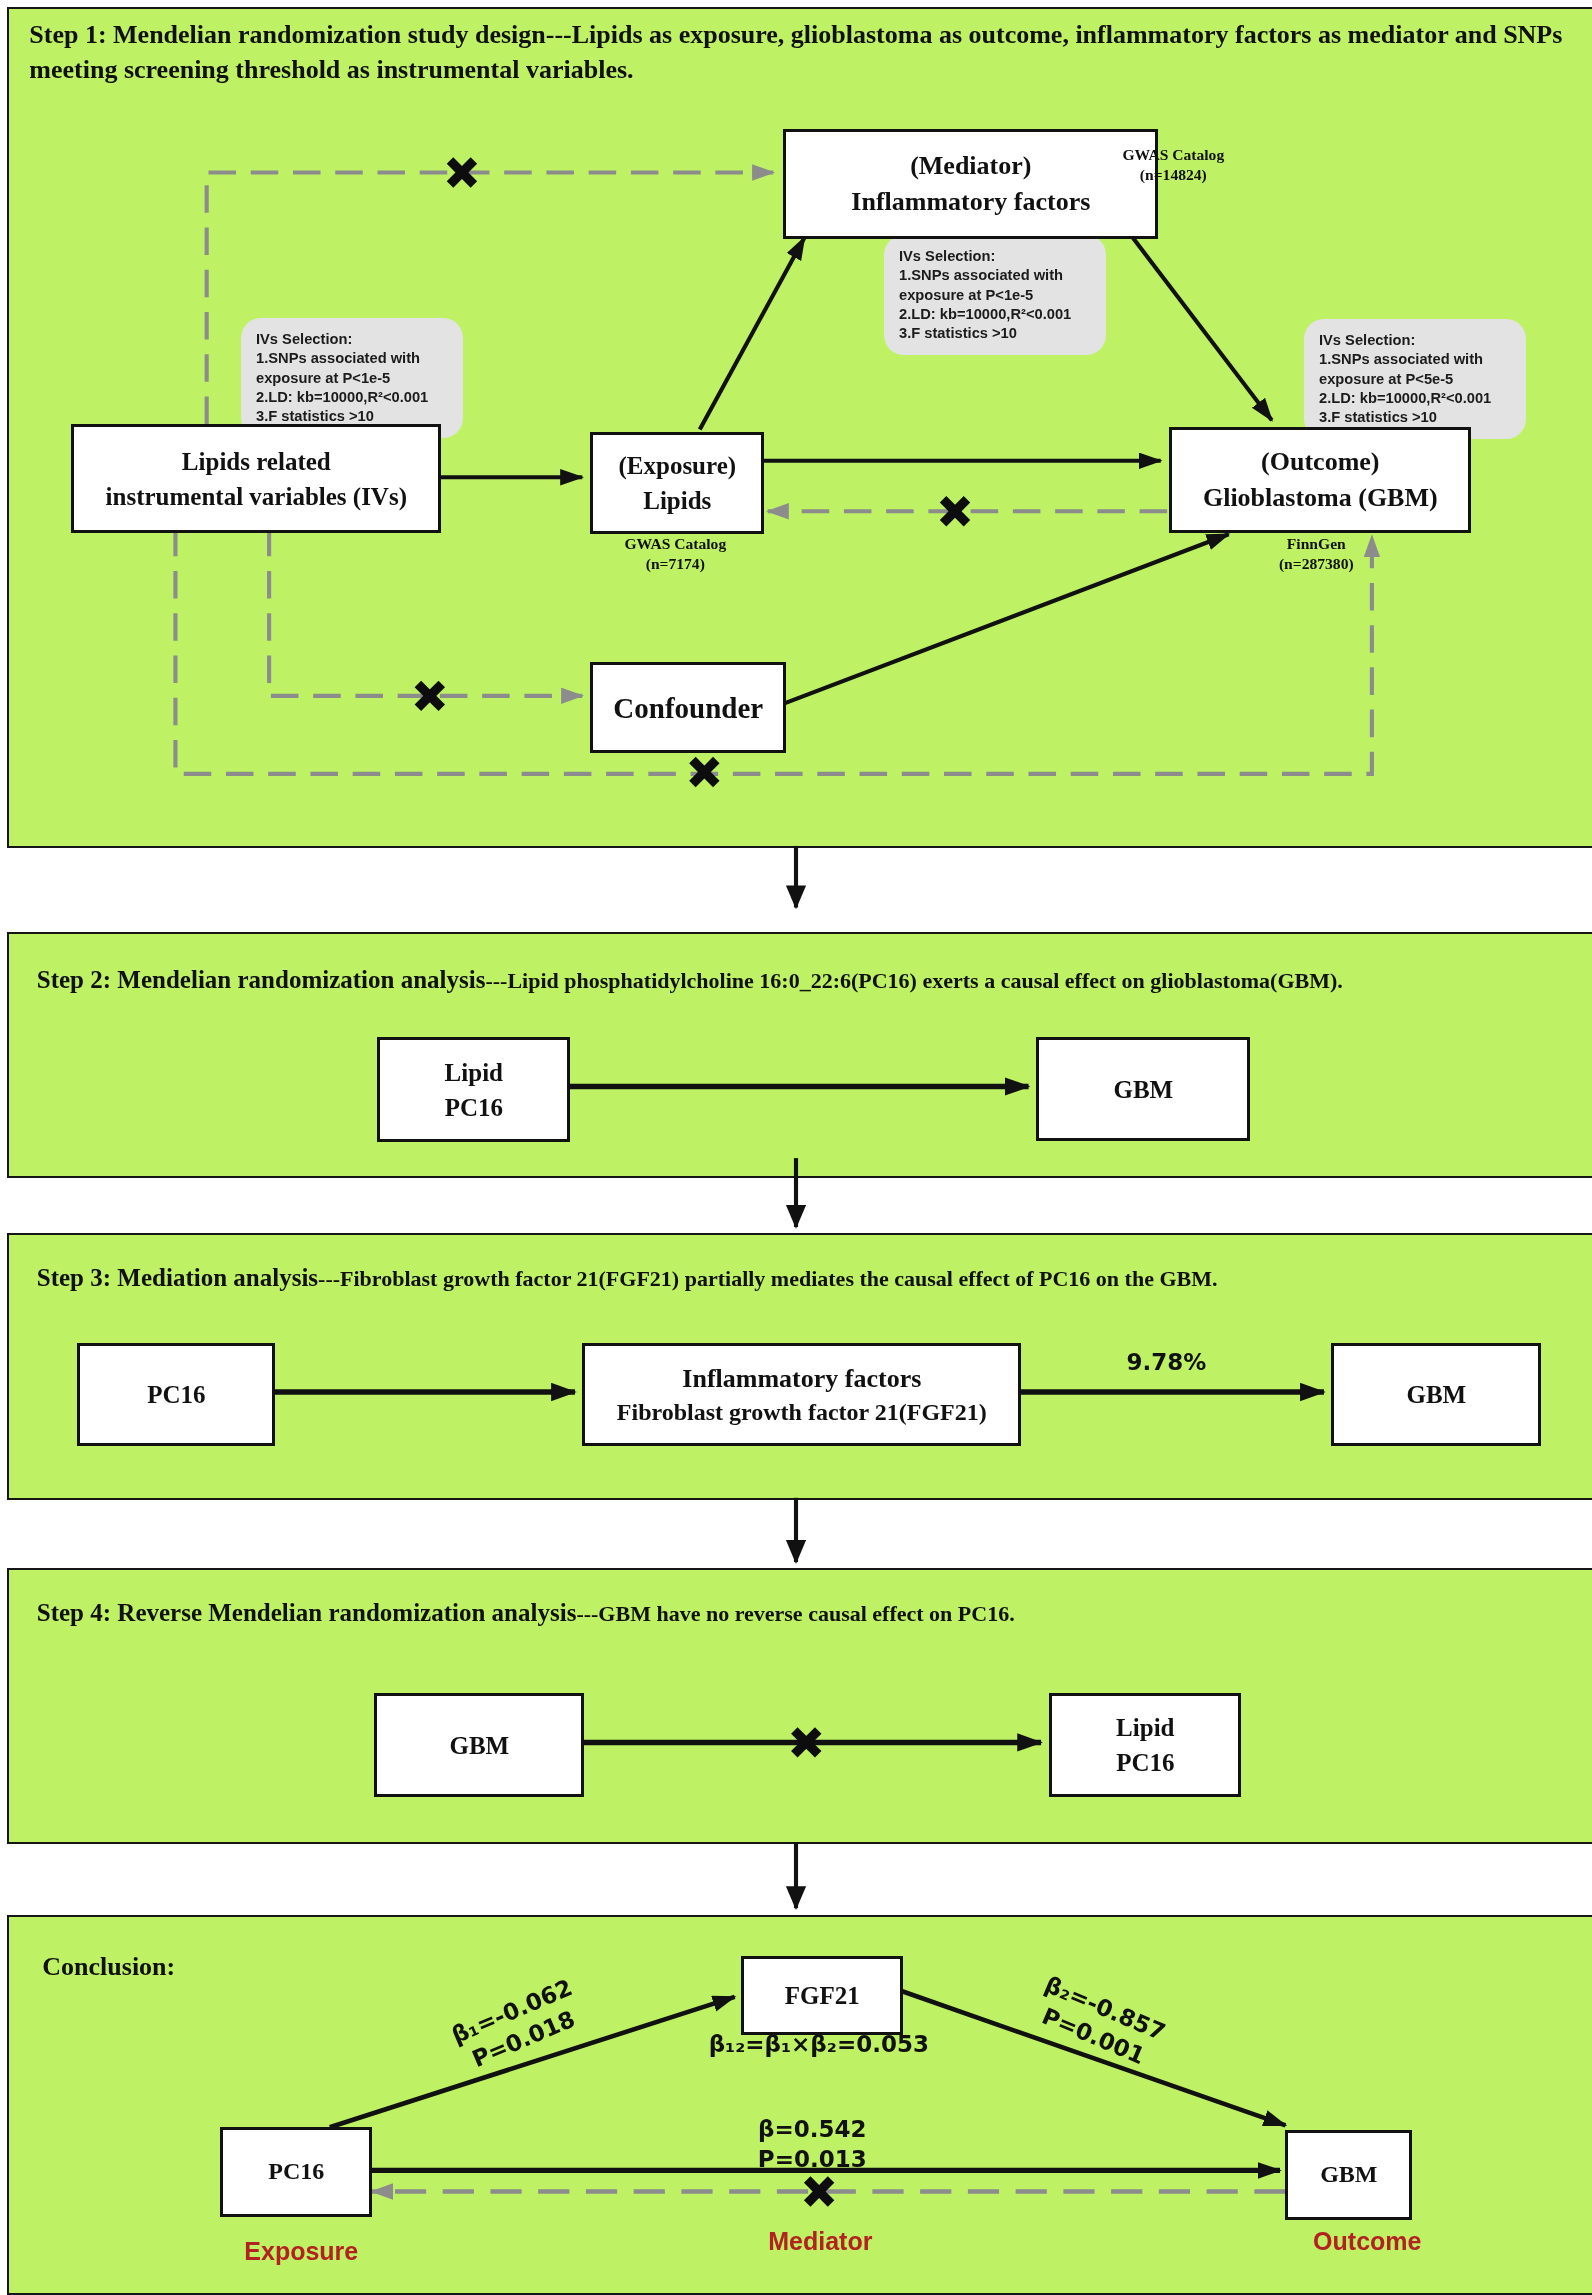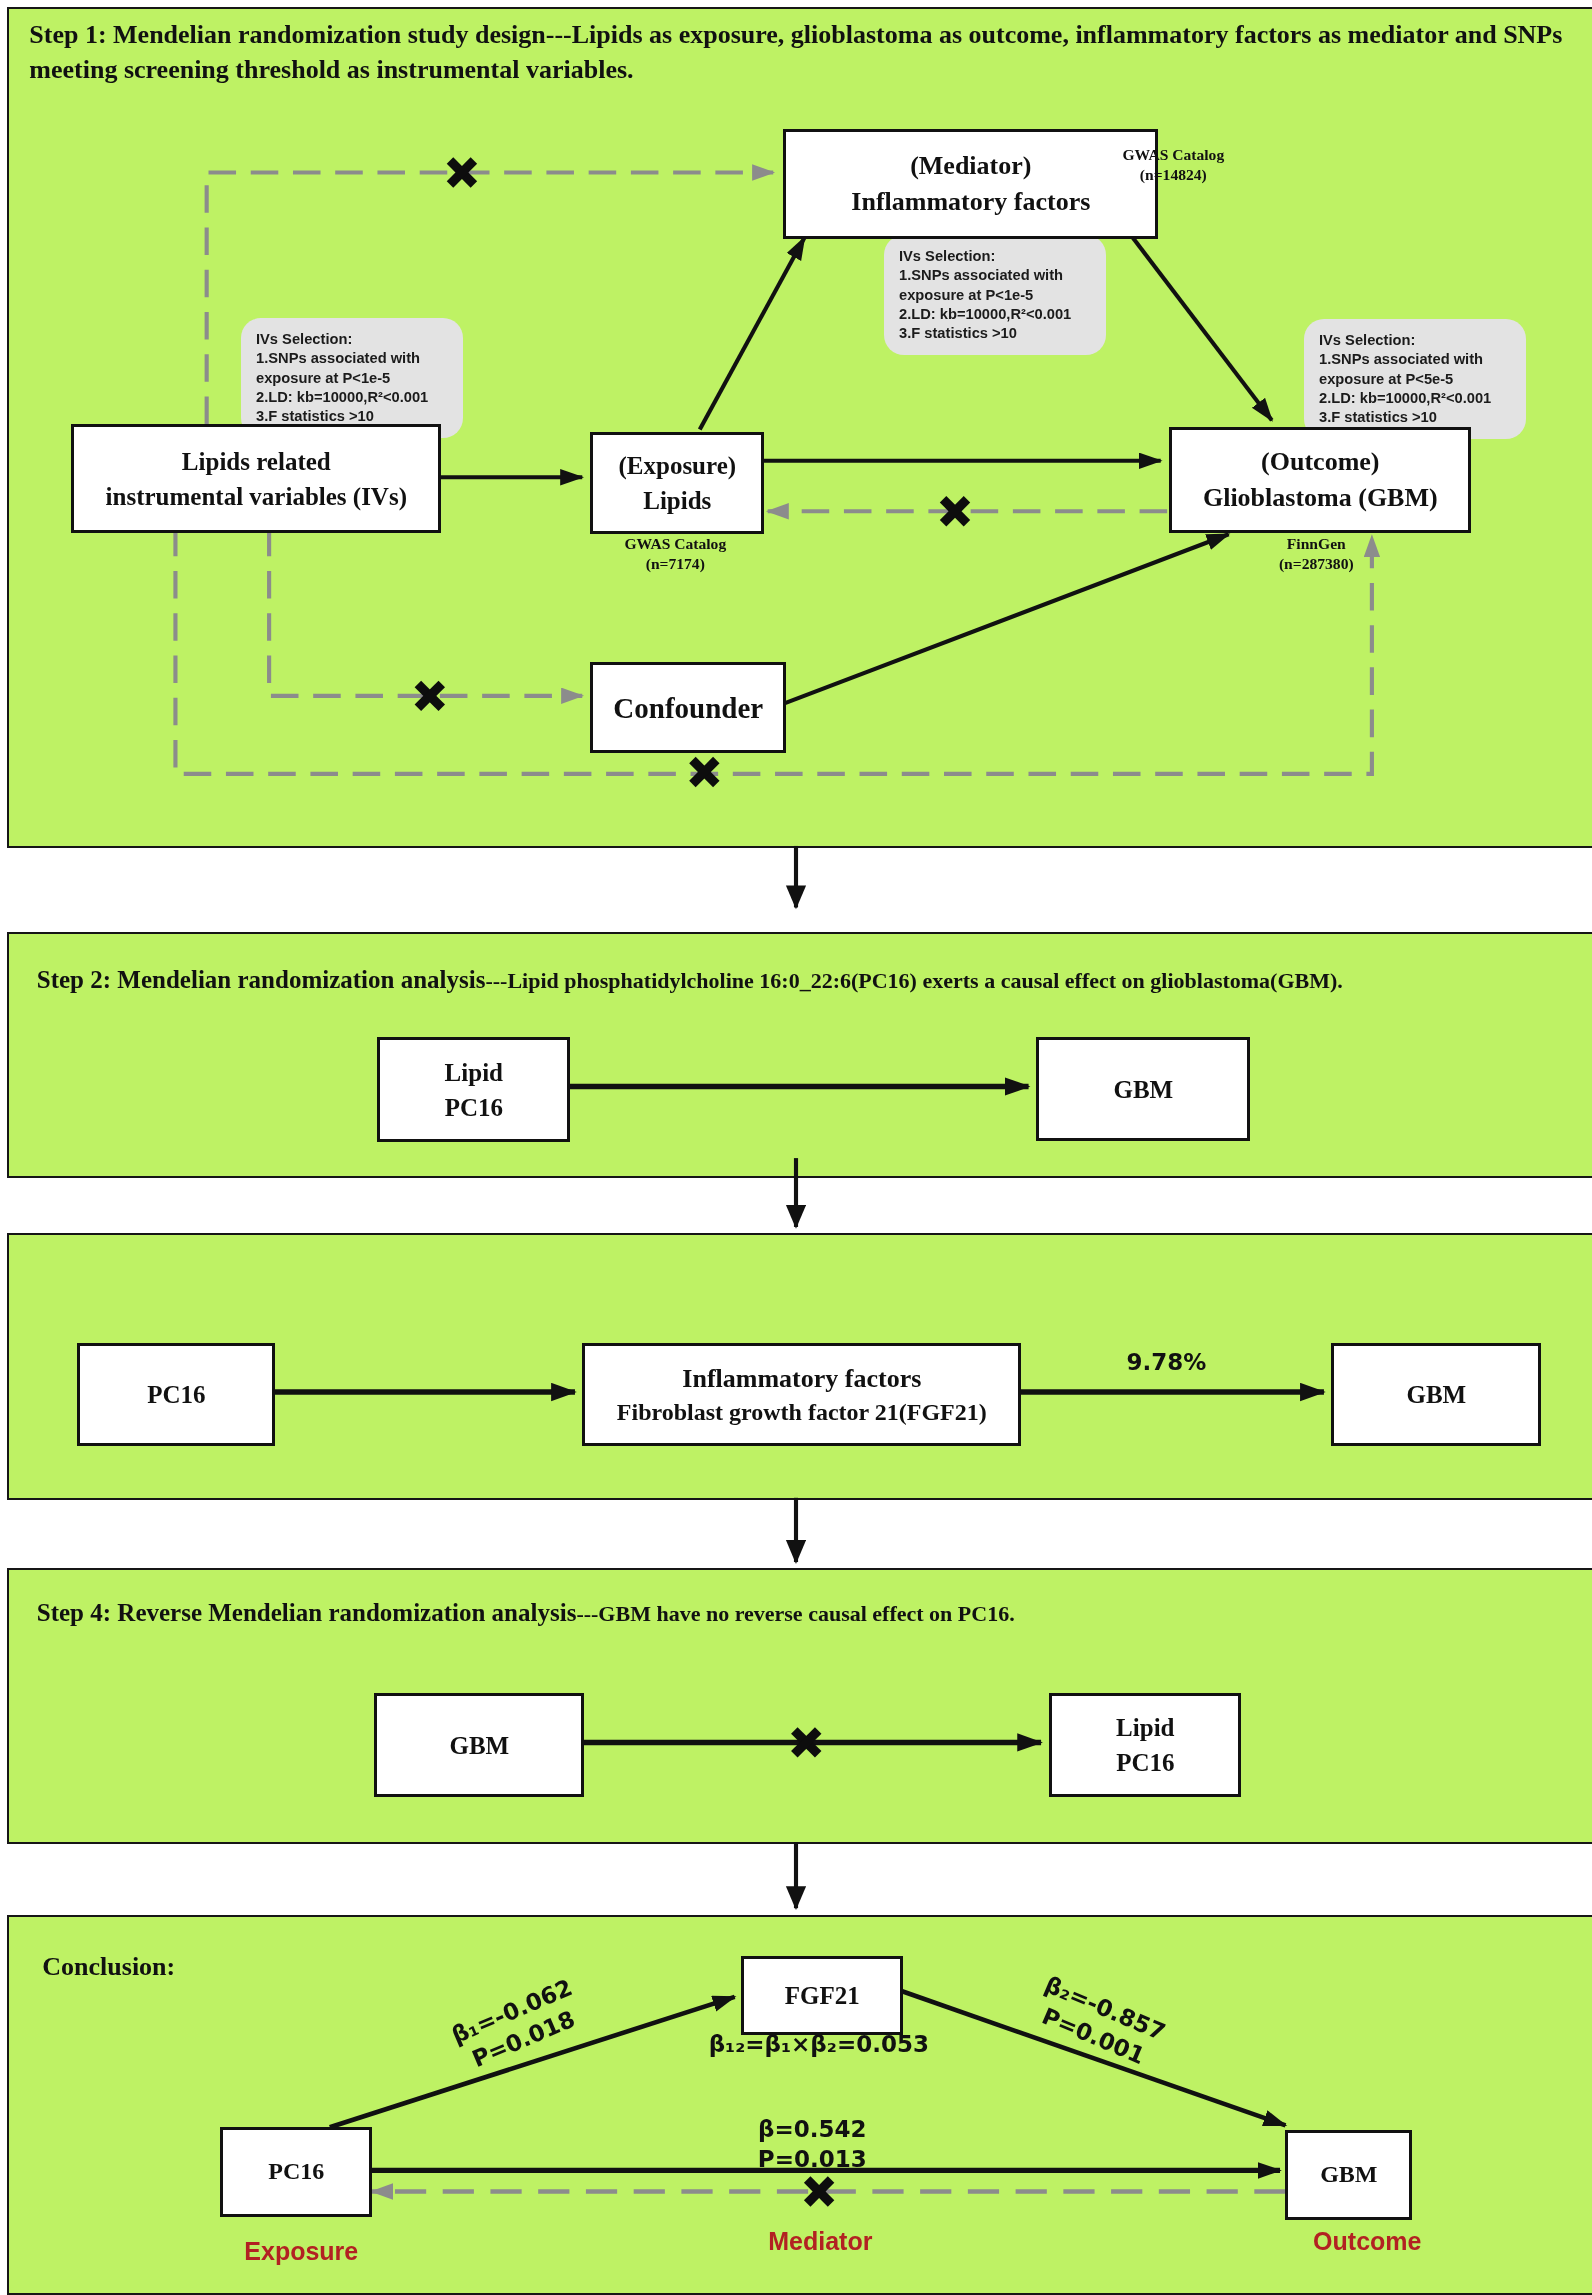--- a/index.html
+++ b/index.html
@@ -142,20 +142,23 @@
     <div class="nbox" style="left:368px;top:103px;width:187px;height:99px;font-size:25px;">
       <span>Lipid</span>
       <span>PC16</span>
     </div>
     <div class="nbox" style="left:1027px;top:103px;width:208px;height:98px;font-size:25px;">
       <span>GBM</span>
     </div>
   </div>
 
   <div class="panel" style="left:7.3px;top:1233px;width:1572px;height:263px;">
+    <div class="ptitle" style="left:27.5px;top:26px;width:1515px;">
+      <span class="t-main">Step 3: Mediation analysis</span><span class="t-rest">---Fibroblast growth factor 21(FGF21) partially mediates the causal effect of PC16 on the GBM.</span>
+    </div>
     <svg class="layer" width="1567" height="257" viewBox="0 0 1706 280">
       <defs>
           <marker id="ab3" markerUnits="userSpaceOnUse" markerWidth="30" markerHeight="22" refX="26" refY="10" orient="auto">
             <path d="M0,0 L28,10 L0,20 z" fill="#111"></path>
           </marker>
         </defs>
       <line class="ba" x1="283" y1="171" x2="616" y2="171" stroke-width="6" marker-end="url(#ab3)"></line>
       <line class="ba" x1="1096" y1="171" x2="1432" y2="171" stroke-width="6" marker-end="url(#ab3)"></line>
     </svg>
     <div class="nbox" style="left:68px;top:108px;width:192px;height:97px;font-size:25px;">

